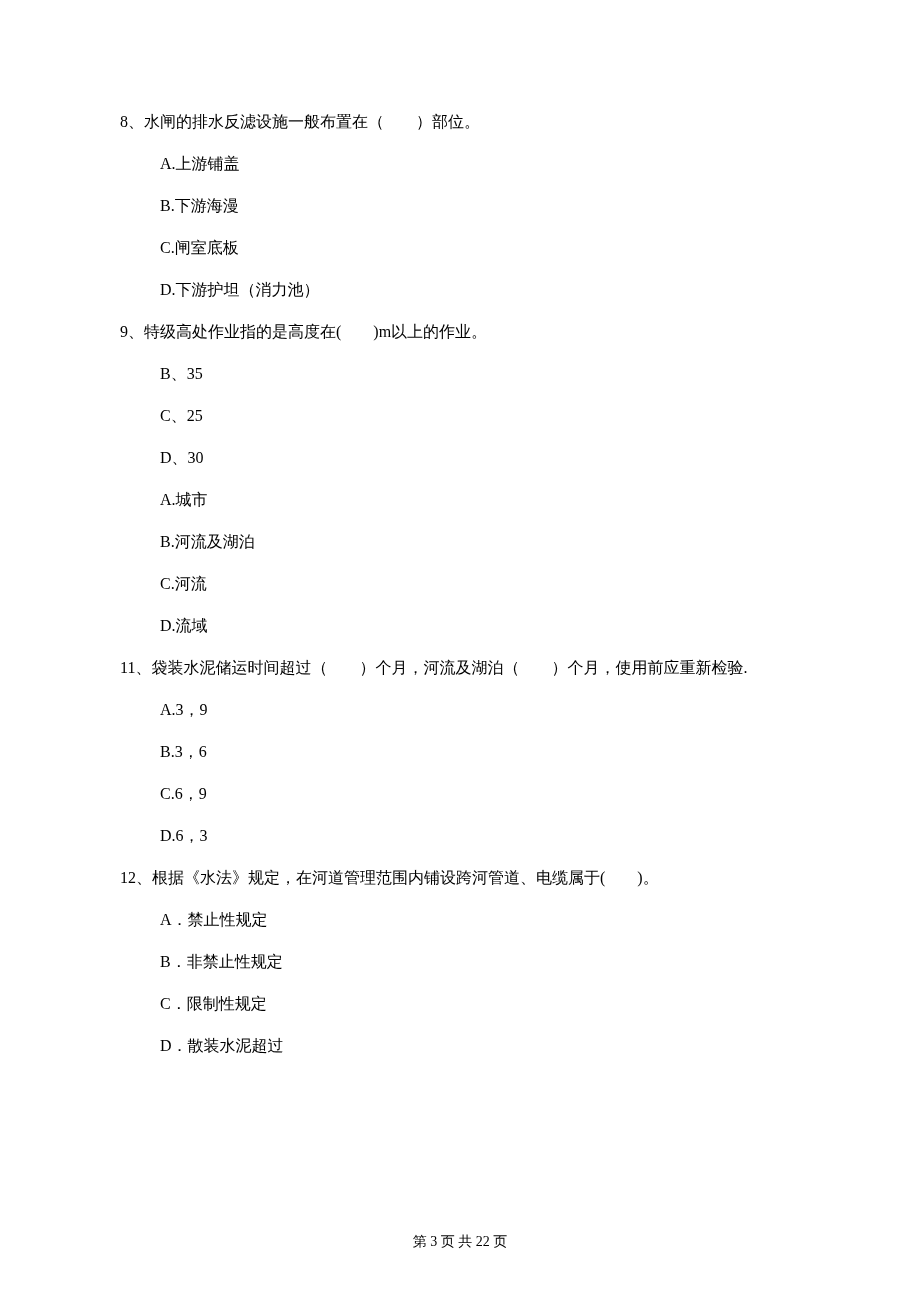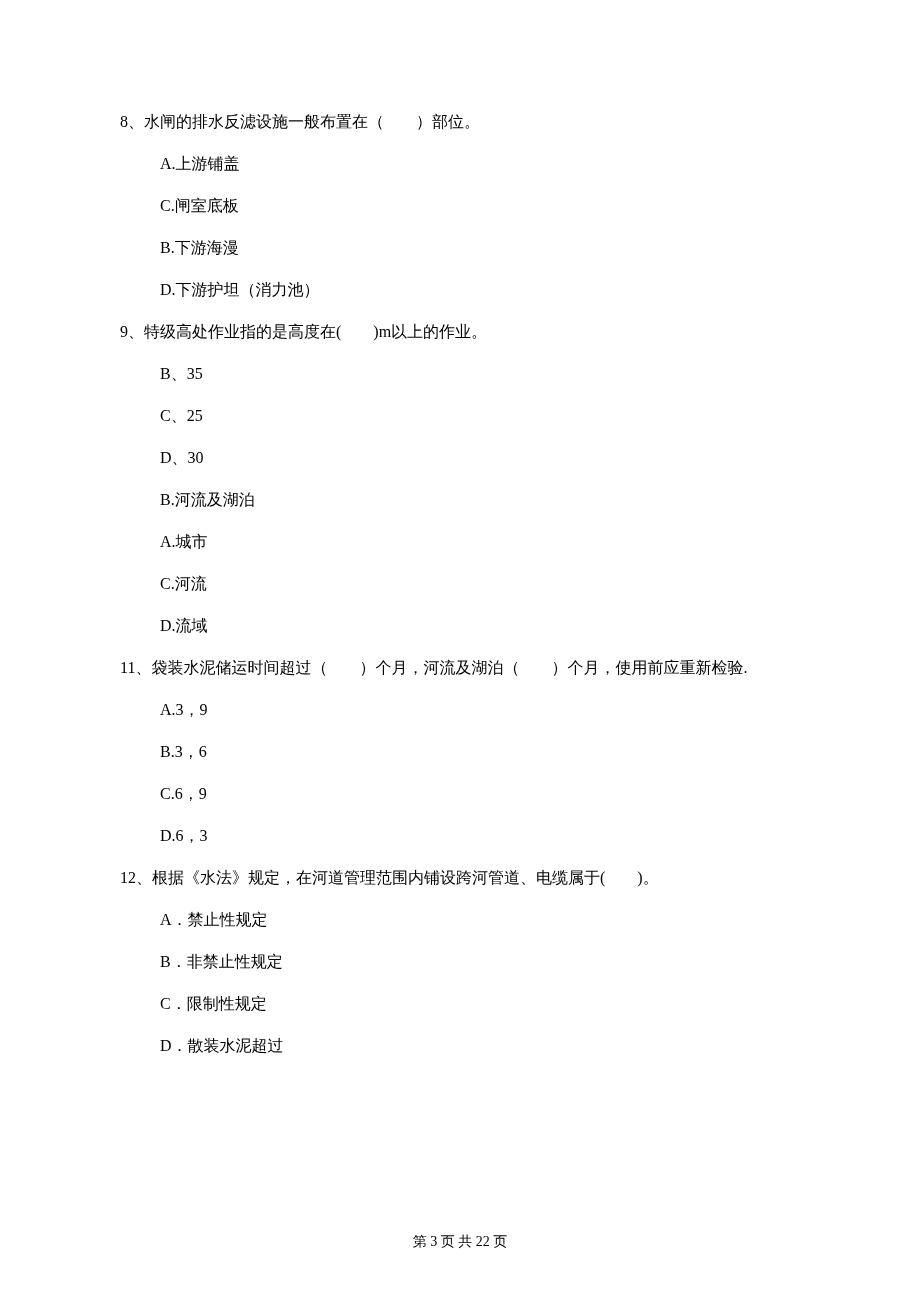--- a/index.html
+++ b/index.html
@@ -43,41 +43,41 @@
 <body>
 
 <div class="page">
 
   <div class="question">
     <div class="q-text">
       <span>8、</span><span>水闸的排水反滤设施一般布置在（　　）部位。</span>
     </div>
     <div class="options">
       <div class="option">A.上游铺盖</div>
+      <div class="option">B.下游海漫</div>
       <div class="option">C.闸室底板</div>
-      <div class="option">B.下游海漫</div>
       <div class="option">D.下游护坦（消力池）</div>
     </div>
   </div>
 
   <div class="question">
     <div class="q-text">
       <span>9、</span><span>特级高处作业指的是高度在(　　)m以上的作业。</span>
     </div>
     <div class="options">
       <div class="option">B、35</div>
       <div class="option">C、25</div>
       <div class="option">D、30</div>
     </div>
   </div>
 
   <div class="question">
     <div class="options">
+      <div class="option">A.城市</div>
       <div class="option">B.河流及湖泊</div>
-      <div class="option">A.城市</div>
       <div class="option">C.河流</div>
       <div class="option">D.流域</div>
     </div>
   </div>
 
   <div class="question">
     <div class="q-text">
       <span>11、</span><span>袋装水泥储运时间超过（　　）个月，河流及湖泊（　　）个月，使用前应重新检验.</span>
     </div>
     <div class="options">

